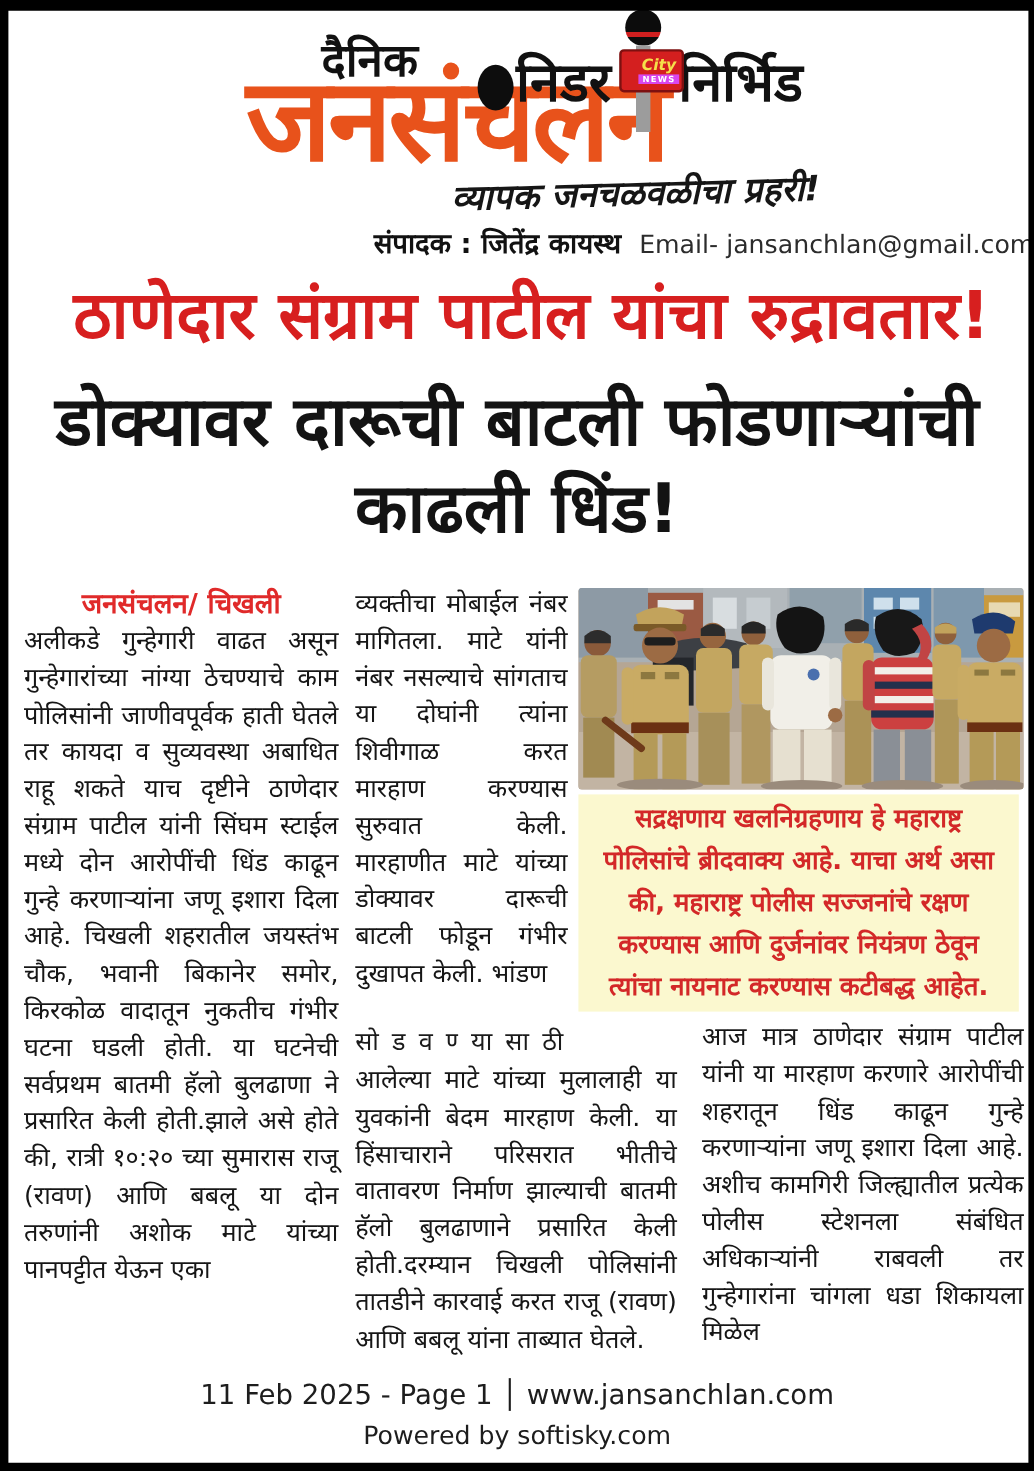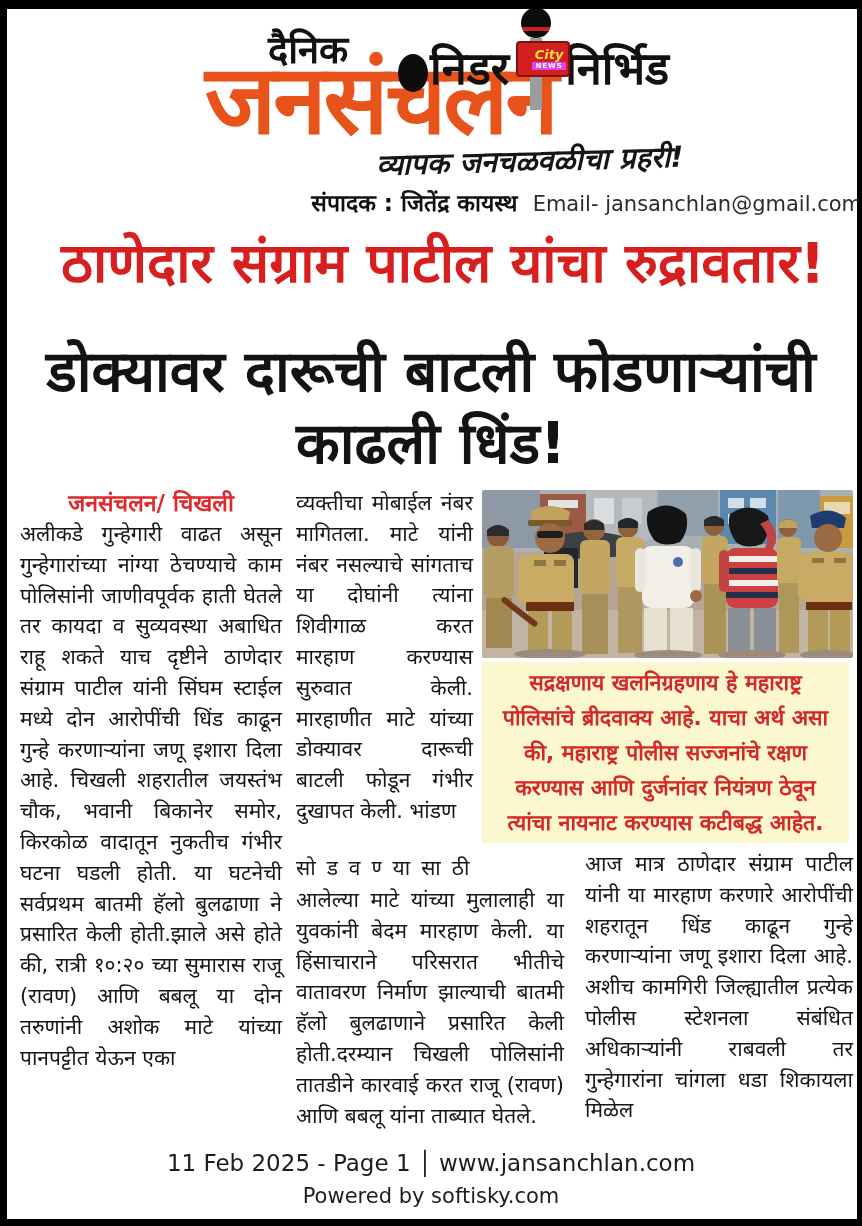--- a/index.html
+++ b/index.html
@@ -31,21 +31,21 @@
   .tagline{left:376px;top:140px;font-size:29px;font-weight:600;font-style:italic;color:#161616;
     transform:rotate(-1.6deg);white-space:nowrap;}
   .editor-row{left:0;top:186px;width:862px;text-align:right;white-space:nowrap;}
   .editor-name{font-size:23px;font-weight:700;color:#111;}
   .editor-email{font-size:21px;font-weight:400;color:#2c2c2c;margin-left:10px;}
 
   
   .headline-main{left:12px;top:232px;width:862px;text-align:center;font-size:55px;line-height:1.15;
     font-weight:800;color:#d71f1f;white-space:nowrap;}
   .headline-sub{left:31px;top:316px;width:800px;text-align:center;font-size:57px;line-height:1.27;
-    font-weight:800;color:#131313;margin-top:19px;}
+    font-weight:800;color:#131313;}
 
   
   .body-txt{font-size:21px;line-height:30.8px;text-align:justify;color:#161616;}
   .dateline{left:20px;top:486px;width:262px;text-align:center;font-size:23px;font-weight:700;color:#e02a2a;}
   .col1{left:20px;top:519px;width:262px;}
   .col2a{left:296px;top:488px;width:177px;}
   .col2spaced{left:296px;top:853px;width:268px;font-size:21px;letter-spacing:11px;white-space:nowrap;}
   .col2b{left:296px;top:885px;width:268px;}
   .col3{left:585px;top:849px;width:268px;}
 

